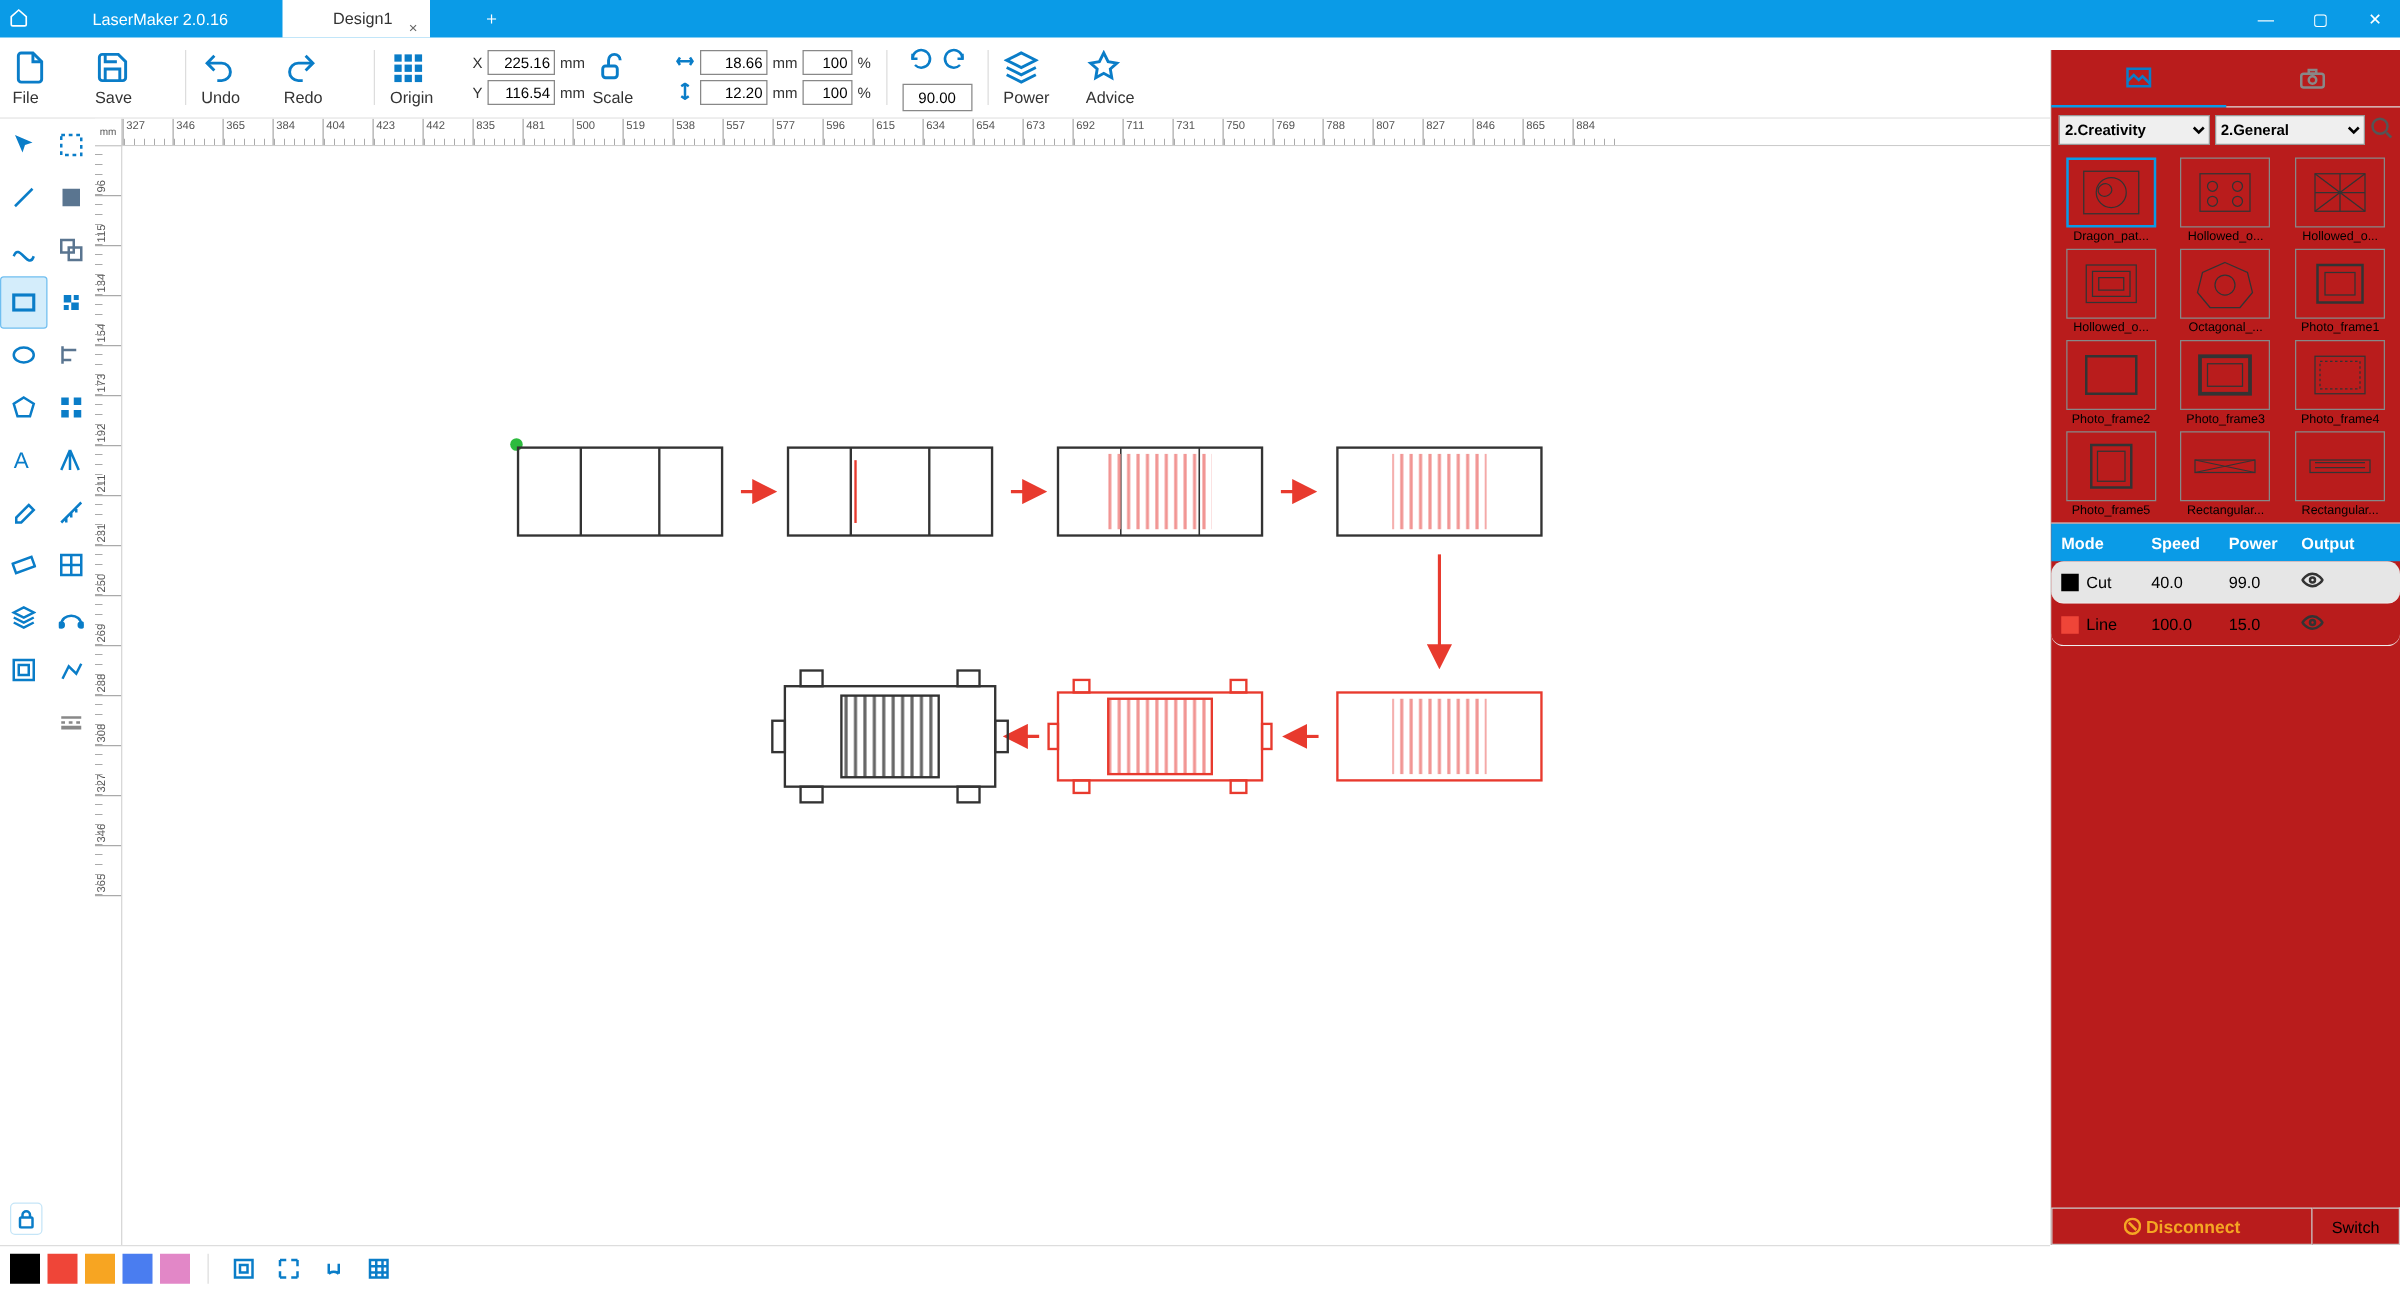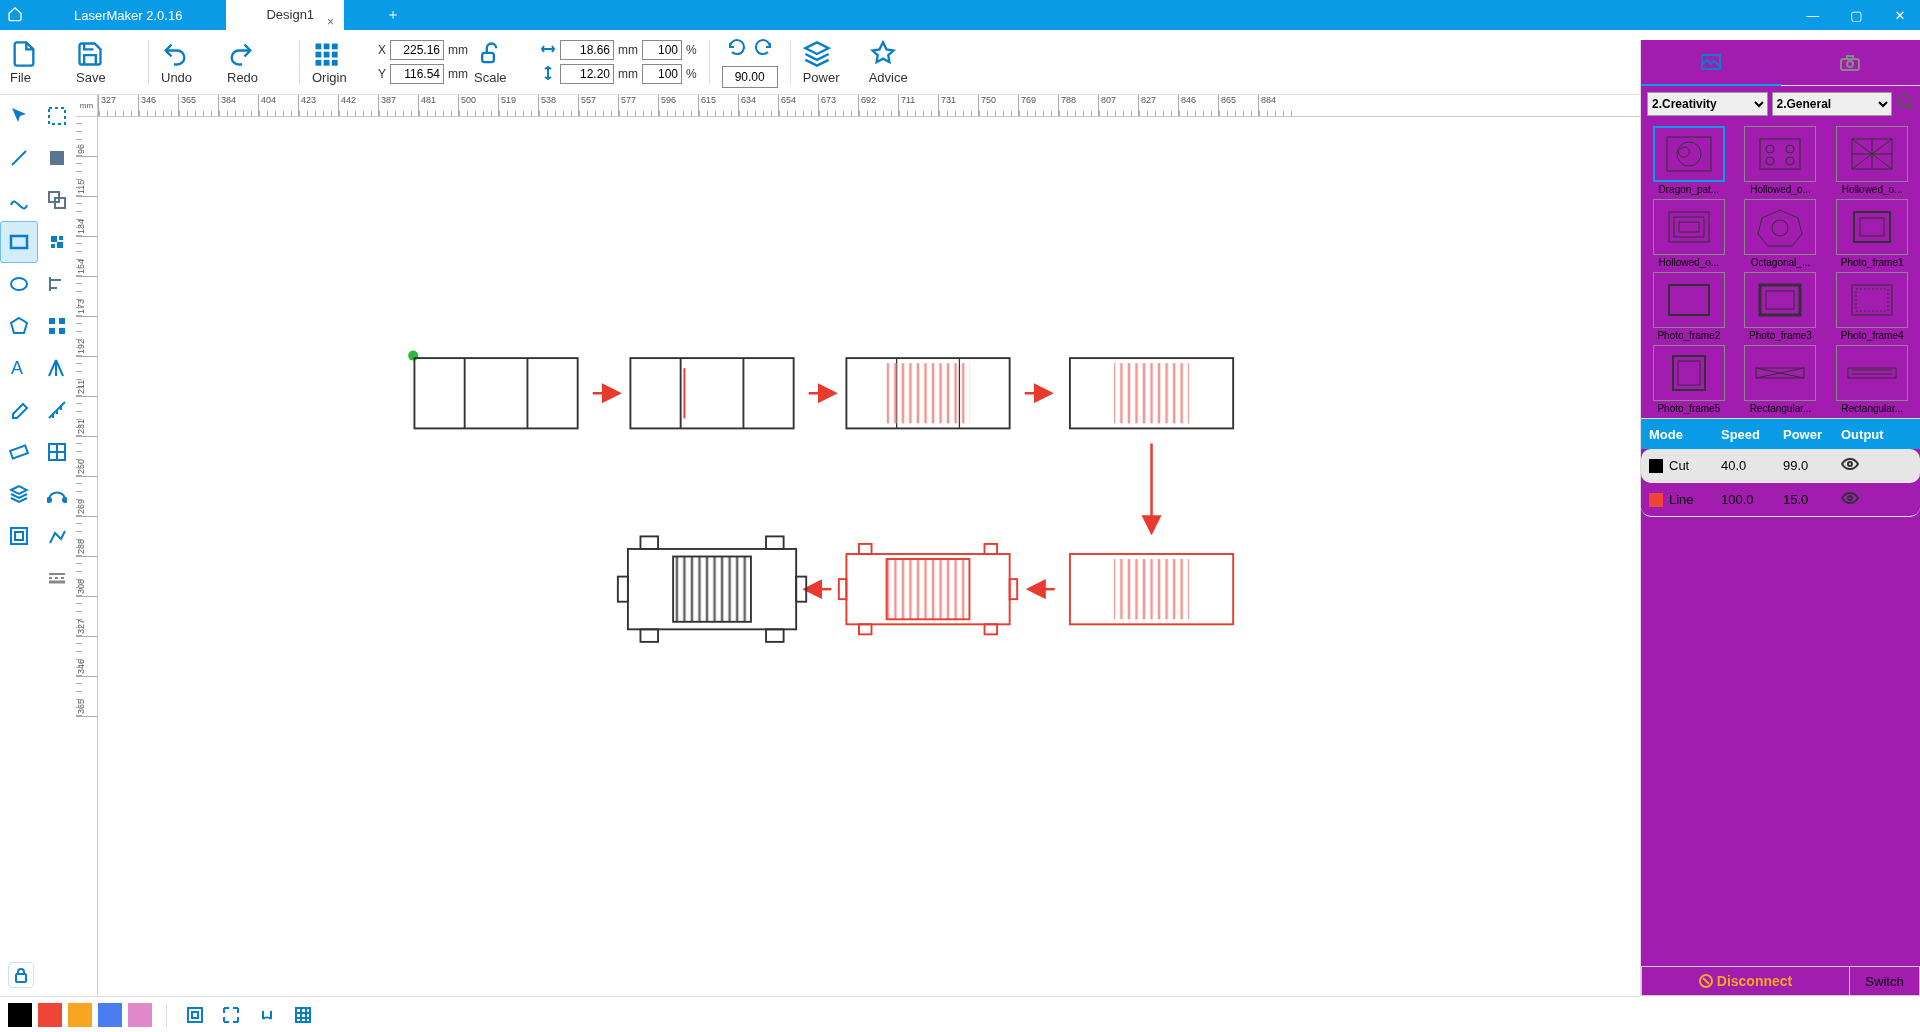--- a/index.html
+++ b/index.html
@@ -45,21 +45,21 @@
 .v-ruler { position: absolute; left: 0; top: 22px; bottom: 0; width: 22px; border-right: 1px solid #ccc; font-size: 9px; color: #555; display: flex; flex-direction: column; overflow: hidden; }
 .v-ruler span { flex: none; height: 40px; border-top: 1px solid #aaa; writing-mode: vertical-rl; transform: rotate(180deg); padding-top: 2px; position: relative; }
 .v-ruler span::after { content:''; position:absolute; right:0; top:0; height:100%; width:6px; background: repeating-linear-gradient(to bottom, #aaa 0 1px, transparent 1px 8px); }
 .corner { position: absolute; left: 0; top: 0; width: 22px; height: 22px; background: #fff; border-right: 1px solid #ccc; border-bottom: 1px solid #ccc; font-size: 8px; text-align: center; line-height: 22px; color: #555; }
 .canvas { position: absolute; left: 22px; top: 22px; right: 0; bottom: 0; background: #fff; overflow: hidden; }
 
 
 .canvas svg { width: 100%; height: 100%; }
 
 
-.right-panel { position: absolute; right: 0; top: 40px; width: 280px; bottom: 36px; border-left: 1px solid #ddd; background: #a21caf; display: flex; flex-direction: column; }
+.right-panel { position: absolute; right: 0; top: 40px; width: 280px; bottom: 36px; border-left: 1px solid #ddd; background: #b91c1c; display: flex; flex-direction: column; }
 .right-tabs { height: 46px; display: flex; }
 .right-tabs div { flex: 1; display: flex; align-items: center; justify-content: center; border-bottom: 1px solid #ddd; }
 .right-tabs div.active { border-bottom: 2px solid #0a9be7; }
 .filter-row { display: flex; padding: 6px; gap: 4px; align-items: center; }
 .filter-row select { flex: 1; height: 24px; border: 1px solid #999; font-size: 12px; font-weight: bold; }
 .lib-grid { display: grid; grid-template-columns: repeat(3, 1fr); gap: 4px; padding: 4px; overflow-y: auto; }
 .lib-item { display: flex; flex-direction: column; align-items: center; font-size: 10px; text-align: center; }
 .lib-thumb { width: 72px; height: 56px; border: 1px solid #888; display: flex; align-items: center; justify-content: center; margin-bottom: 2px; }
 .lib-thumb.sel { border: 2px solid #0a9be7; }
 .lib-thumb svg { width: 60px; height: 46px; }
@@ -366,21 +366,21 @@
 <div class="canvas-area">
   <div class="corner">mm</div>
   <div class="h-ruler" id="h-ruler">
       <span>327</span>
       <span>346</span>
       <span>365</span>
       <span>384</span>
       <span>404</span>
       <span>423</span>
       <span>442</span>
-      <span>387</span>
+      <span>835</span>
       <span>481</span>
       <span>500</span>
       <span>519</span>
       <span>538</span>
       <span>557</span>
       <span>577</span>
       <span>596</span>
       <span>615</span>
       <span>634</span>
       <span>654</span>

